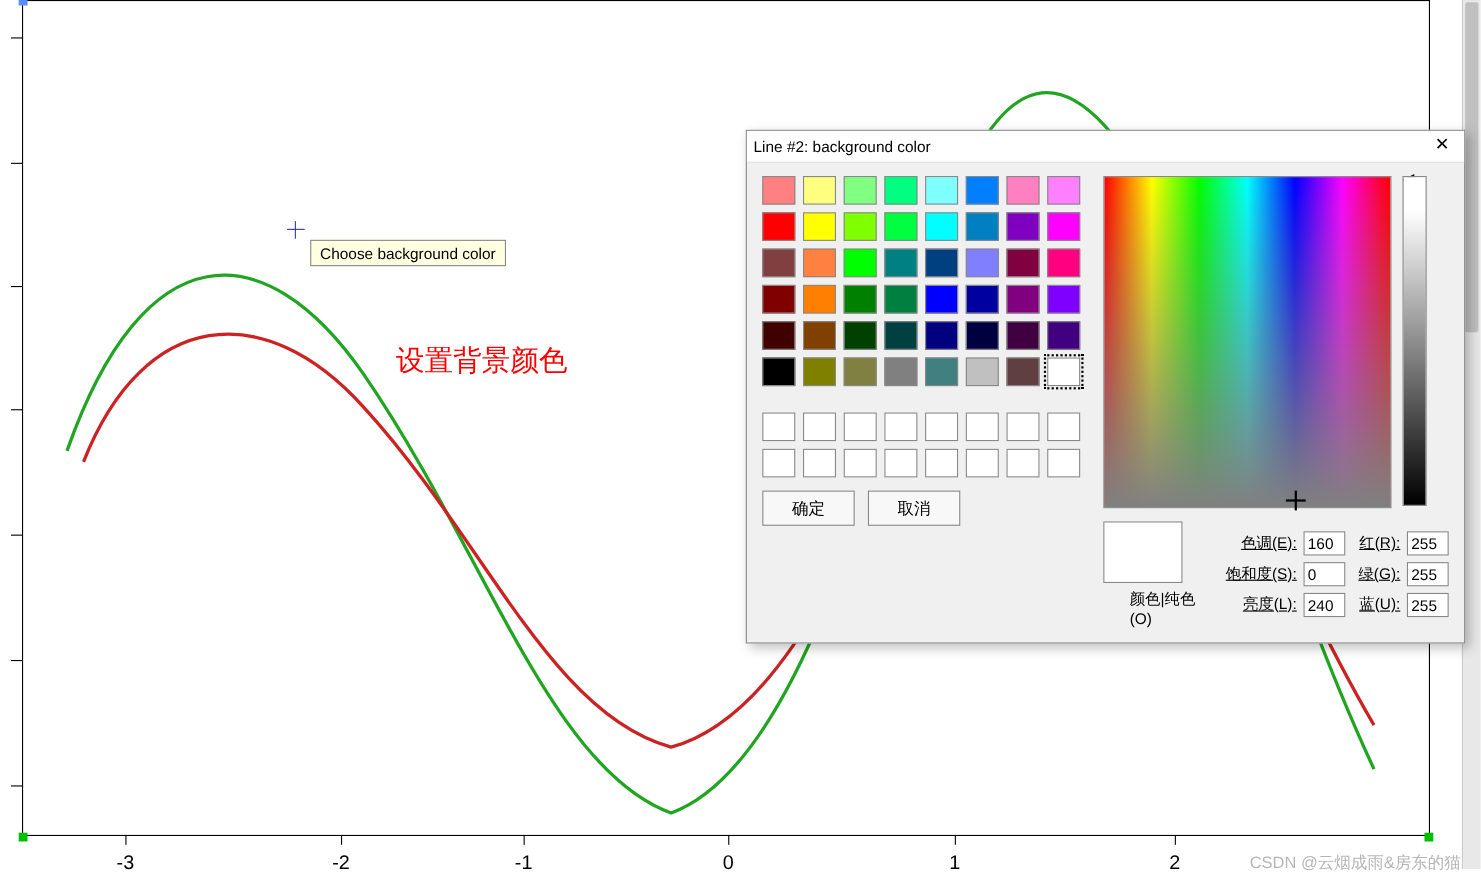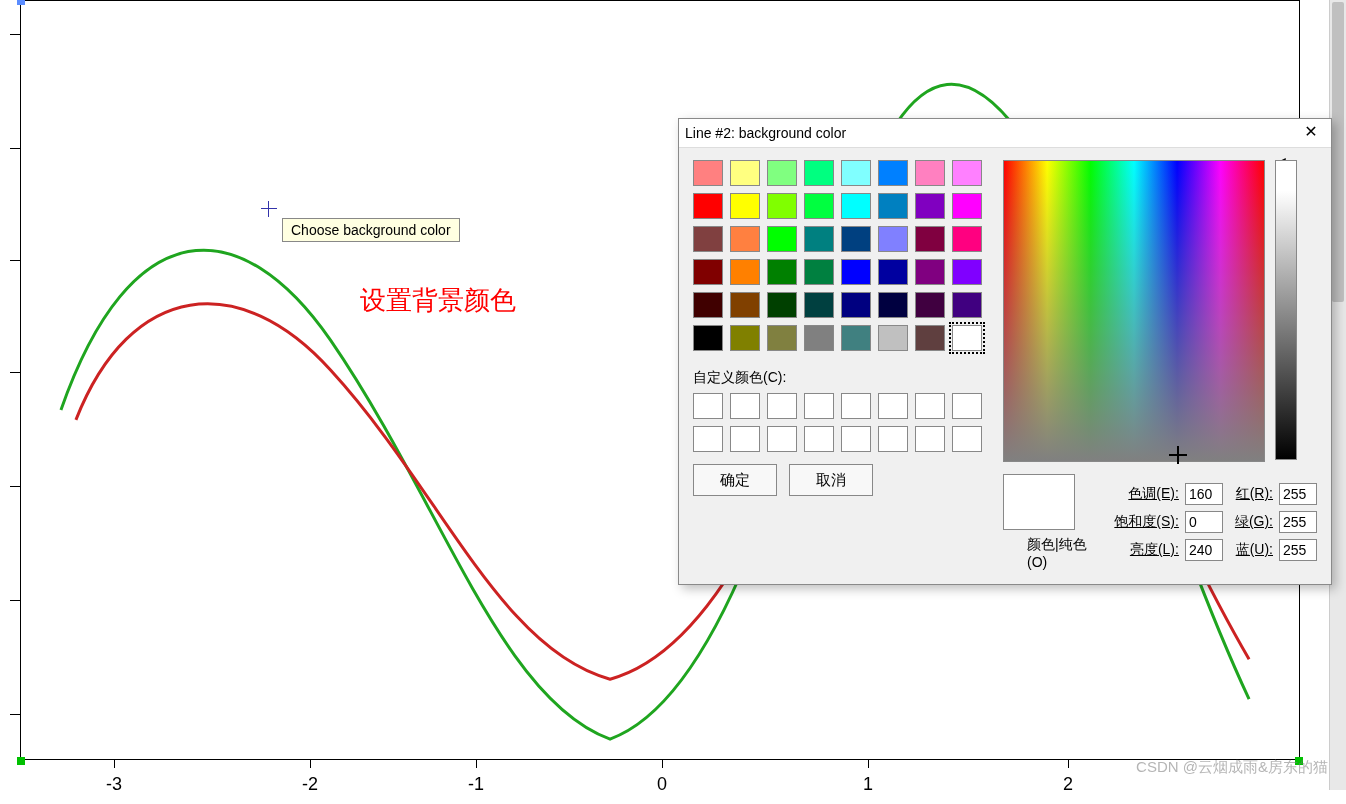--- a/index.html
+++ b/index.html
@@ -8,22 +8,22 @@
   .y-ticks{position:absolute;left:16px;top:0;width:10px;height:760px;}
   .y-ticks div{position:absolute;left:-6px;width:10px;border-top:1px solid #000;}
   .x-ticks{position:absolute;left:20px;top:760px;width:1280px;}
   .x-ticks .tick{position:absolute;top:0;height:8px;border-left:1px solid #000;}
   .x-ticks .lbl{position:absolute;top:14px;transform:translateX(-50%);font-size:18px;}
   .tooltip{position:absolute;left:282px;top:218px;background:#ffffe1;border:1px solid #888;padding:3px 8px;font-size:14px;white-space:nowrap;}
   .crosshair{position:absolute;left:261px;top:201px;width:16px;height:16px;}
   .crosshair::before,.crosshair::after{content:"";position:absolute;background:#3333aa;}
   .crosshair::before{left:7px;top:0;width:1px;height:16px;}
   .crosshair::after{top:7px;left:0;height:1px;width:16px;}
-  .annotation{position:absolute;left:360px;top:283px;color:#ff0000;font-size:26px;}
-  .watermark{position:absolute;right:18px;bottom:27px;color:rgba(120,120,120,.55);font-size:15px;}
+  .annotation{position:absolute;left:360px;top:310px;color:#ff0000;font-size:26px;}
+  .watermark{position:absolute;right:18px;bottom:10px;color:rgba(120,120,120,.55);font-size:15px;}
   .handle{position:absolute;width:8px;height:8px;background:#00c000;}
   .handle.tl{left:17px;top:-3px;background:#5a8cff;}
   .handle.bl{left:17px;top:757px;}
   .handle.br{left:1295px;top:757px;}
   .scrollbar{position:absolute;right:0;top:0;width:16px;height:790px;background:#e8e8e8;border-left:1px solid #ccc;}
   .scrollbar .thumb{position:absolute;left:2px;top:2px;width:12px;height:300px;background:#c0c0c0;border-radius:2px;}
   
   .dialog{position:absolute;left:678px;top:118px;width:652px;background:#f0f0f0;border:1px solid #8a8a8a;box-shadow:4px 4px 10px rgba(0,0,0,.25);}
   .titlebar{display:flex;align-items:center;background:#fff;height:28px;padding:0 6px;border-bottom:1px solid #ddd;}
   .titlebar .title{flex:1;font-size:14px;}
@@ -170,21 +170,20 @@
             <div class="sw" style="background: rgb(0, 0, 0);"></div>
             <div class="sw" style="background: rgb(128, 128, 0);"></div>
             <div class="sw" style="background: rgb(128, 128, 64);"></div>
             <div class="sw" style="background: rgb(128, 128, 128);"></div>
             <div class="sw" style="background: rgb(64, 128, 128);"></div>
             <div class="sw" style="background: rgb(192, 192, 192);"></div>
             <div class="sw" style="background: rgb(95, 63, 63);"></div>
             <div class="sw selected" style="background: rgb(255, 255, 255);"></div>
           </div>
         <div style="height:18px"></div>
-        <div class="section-label">自定义颜色(C):</div>
         <div class="custom-swatches">
           <div class="csw"></div>
             <div class="csw"></div>
             <div class="csw"></div>
             <div class="csw"></div>
             <div class="csw"></div>
             <div class="csw"></div>
             <div class="csw"></div>
             <div class="csw"></div>
           <div class="csw"></div>

